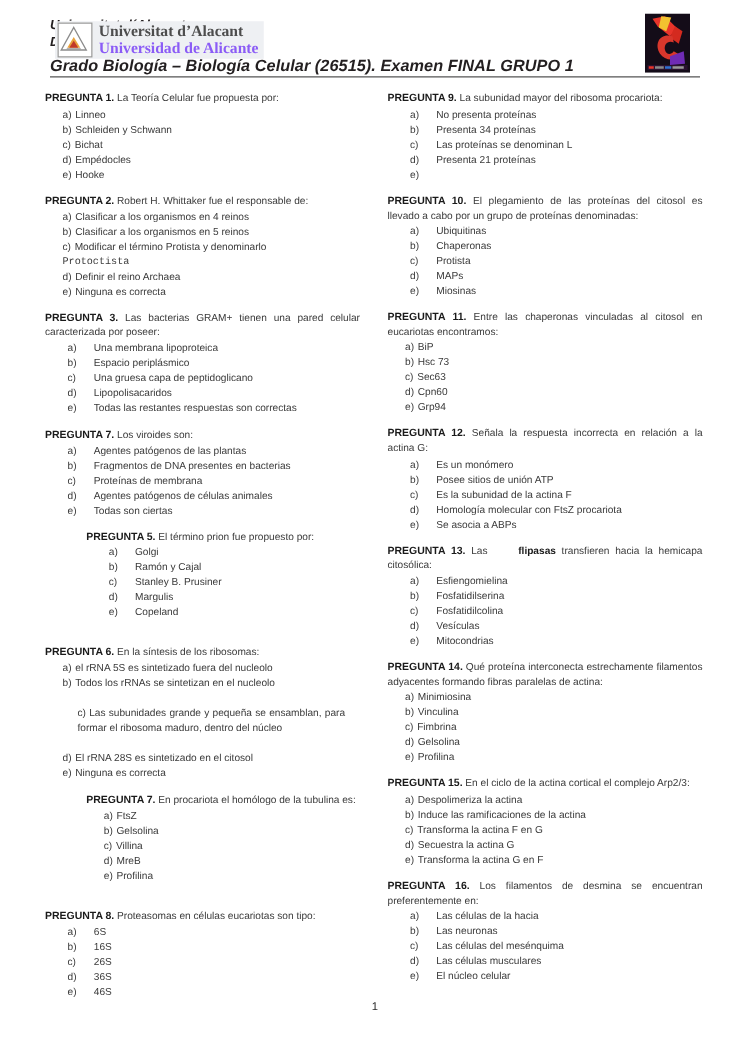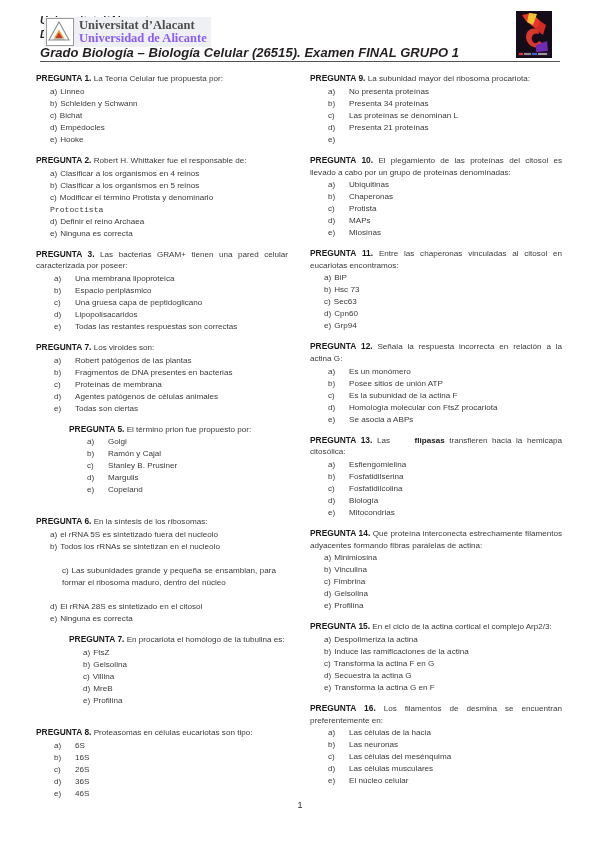--- a/index.html
+++ b/index.html
@@ -312,21 +312,21 @@
               <span class="lbl">e)</span>
               <span class="txt">Todas las restantes respuestas son correctas</span>
             </li>
           </ul>
         </div>
         <div class="q-block">
           <p class="q-stem"><span class="qnum">PREGUNTA 7.</span> <span>Los viroides son:</span></p>
           <ul class="opts wide">
             <li class="opt">
               <span class="lbl">a)</span>
-              <span class="txt">Robert patógenos de las plantas</span>
+              <span class="txt">Agentes patógenos de las plantas</span>
             </li>
             <li class="opt">
               <span class="lbl">b)</span>
               <span class="txt">Fragmentos de DNA presentes en bacterias</span>
             </li>
             <li class="opt">
               <span class="lbl">c)</span>
               <span class="txt">Proteínas de membrana</span>
             </li>
             <li class="opt">
@@ -547,21 +547,21 @@
             <li class="opt">
               <span class="lbl">b)</span>
               <span class="txt">Fosfatidilserina</span>
             </li>
             <li class="opt">
               <span class="lbl">c)</span>
               <span class="txt">Fosfatidilcolina</span>
             </li>
             <li class="opt">
               <span class="lbl">d)</span>
-              <span class="txt">Biología</span>
+              <span class="txt">Vesículas</span>
             </li>
             <li class="opt">
               <span class="lbl">e)</span>
               <span class="txt">Mitocondrias</span>
             </li>
           </ul>
         </div>
         <div class="q-block">
           <p class="q-stem"><span class="qnum">PREGUNTA 14.</span> <span>Qué proteína interconecta estrechamente filamentos adyacentes formando fibras paralelas de actina:</span></p>
           <ul class="opts tight">

